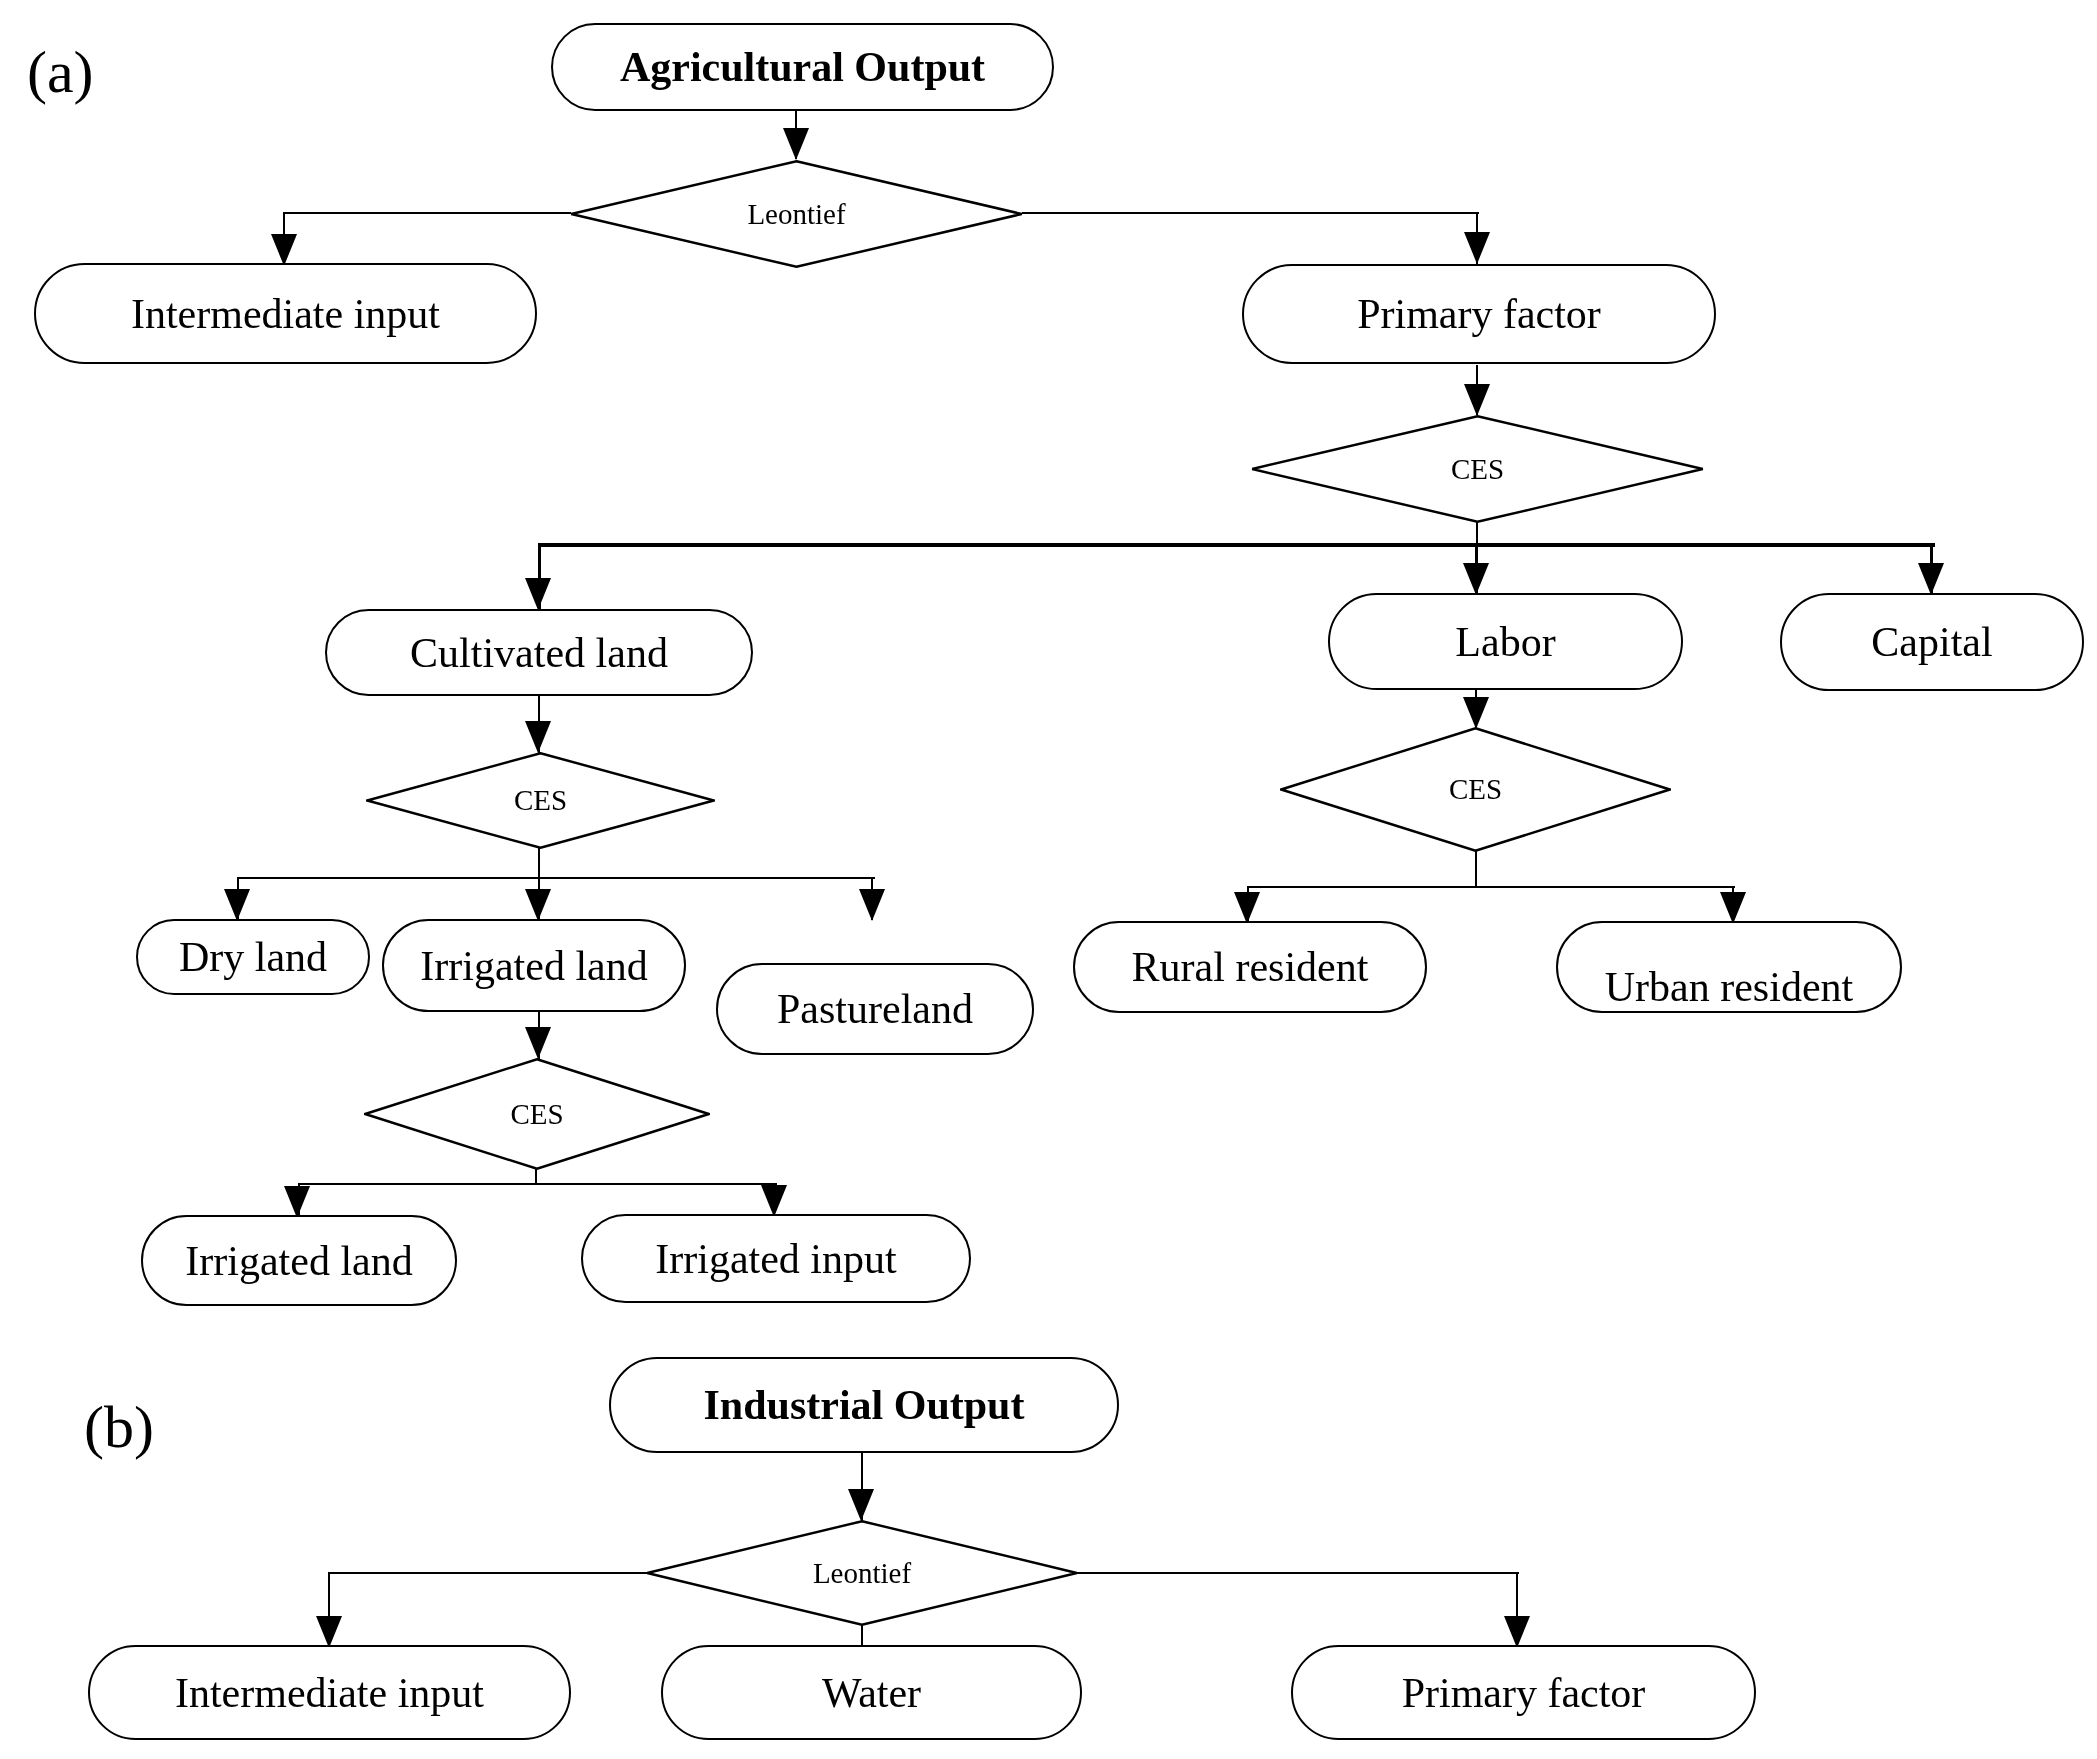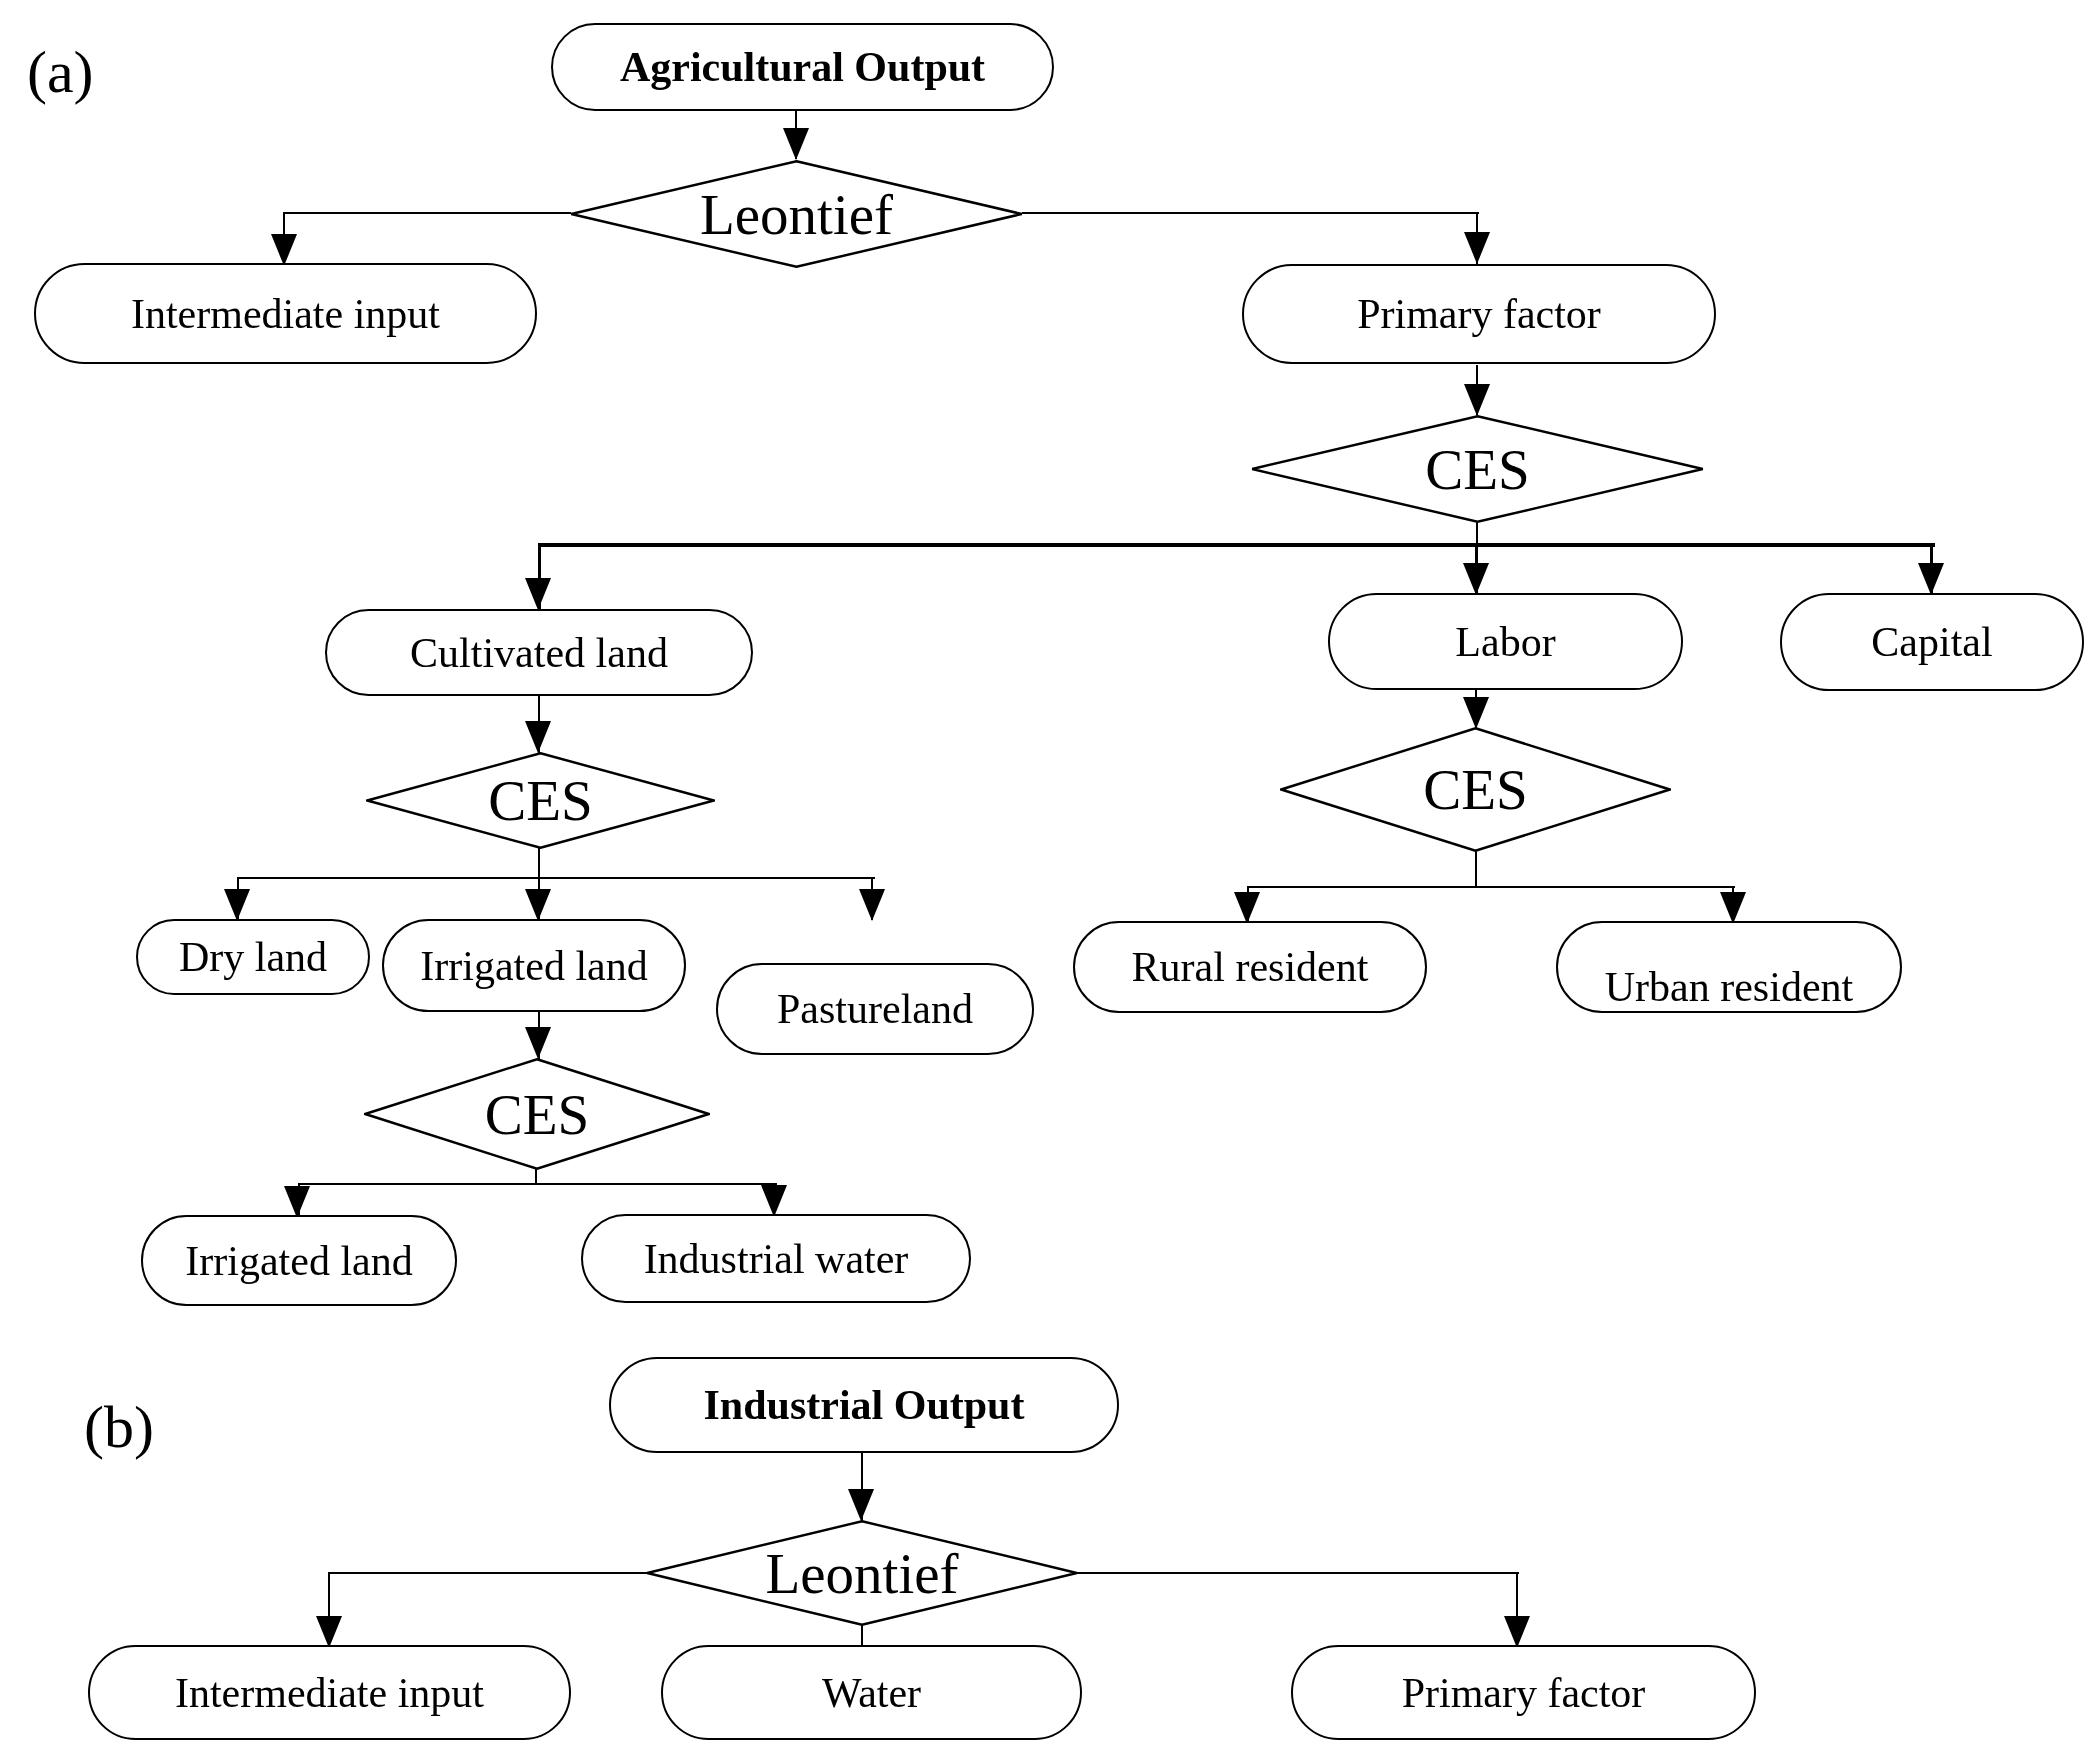--- a/index.html
+++ b/index.html
@@ -23,21 +23,21 @@
     font-size: 42px;
     white-space: nowrap;
     z-index: 3;
   }
   .node.bold { font-weight: bold; }
   .diamond { position: absolute; z-index: 3; }
   .diamond svg { position: absolute; left: 0; top: 0; width: 100%; height: 100%; }
   .diamond .dlabel {
     position: absolute; left: 0; top: 0; right: 0; bottom: 0;
     display: flex; align-items: center; justify-content: center;
-    font-size: 57px;
+    font-size: 29px;
   }
   .seclabel {
     position: absolute;
     font-size: 60px;
     z-index: 3;
   }
   .hline, .vline { position: absolute; background: #000; z-index: 1; }
   .ah {
     position: absolute; width: 0; height: 0; z-index: 2;
     border-left: 13.5px solid transparent;
@@ -152,21 +152,21 @@
 
 <div class="vline" style="left:298px; top:1183px; width:2.4px; height:34px;"></div>
 <div class="ah" style="left:284px; top:1186px;"></div>
 <div class="node" style="left:141px; top:1215px; width:316px; height:91px;">
   <span>Irrigated land</span>
 </div>
 
 <div class="vline" style="left:773px; top:1183px; width:2.4px; height:32px;"></div>
 <div class="ah" style="left:761px; top:1185px;"></div>
 <div class="node" style="left:581px; top:1214px; width:390px; height:89px;">
-  <span>Industrial water</span>
+  <span>Irrigated input</span>
 </div>
 
 <div class="vline" style="left:1475px; top:690px; width:2.4px; height:39px;"></div>
 <div class="ah" style="left:1463px; top:697px;"></div>
 <div class="diamond" style="left:1280px; top:727px; width:391px; height:125px;">
   <svg viewBox="0 0 640 205" preserveAspectRatio="none">
     <polygon points="320,2 638,102.5 320,203 2,102.5" fill="#ffffff" stroke="#000000" stroke-width="4"></polygon>
   </svg>
   <span class="dlabel">CES</span>
 </div>

